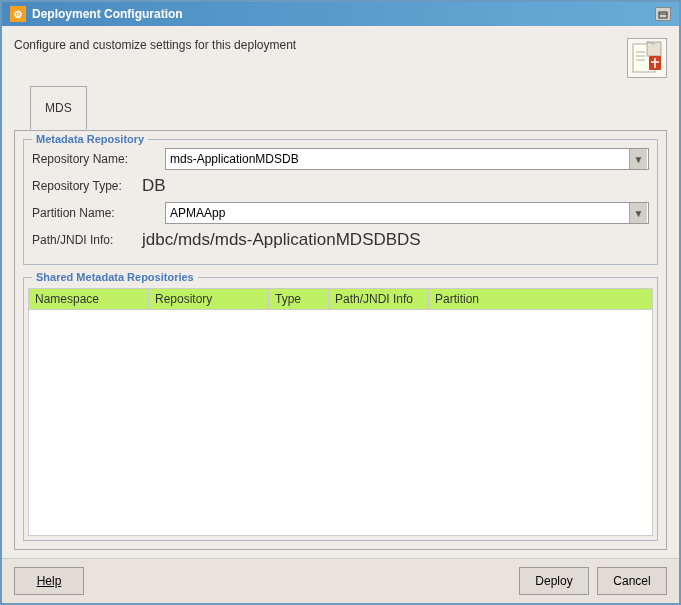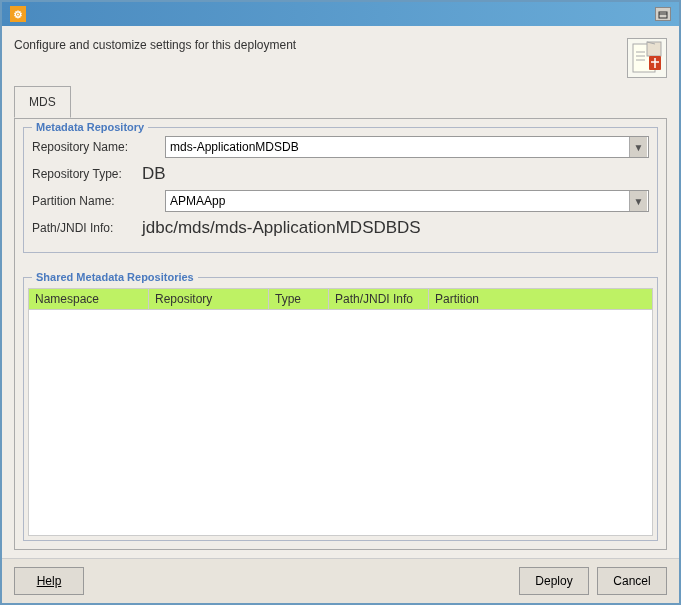--- a/index.html
+++ b/index.html
@@ -85,39 +85,39 @@
       justify-content: center;
     }
     .tab-bar {
       display: flex;
       margin-bottom: 0;
     }
     .tab {
       background: #e8e4dc;
       border: 1px solid #aaa;
       border-bottom: none;
-      padding: 8px 14px;
+      padding: 14px 14px;
       font-size: 12px;
       cursor: pointer;
       color: #333;
+      margin-left: 16px;
     }
     .tab.active {
       background: #f0ede8;
       border-bottom: 1px solid #f0ede8;
       font-weight: normal;
       z-index: 1;
     }
     .main-panel {
       border: 1px solid #aaa;
       background: #f0ede8;
       flex: 1;
       display: flex;
       flex-direction: column;
       padding: 8px;
-      gap: 12px;
     }
     .section-group {
       border: 1px solid #b0b8c8;
       padding: 8px;
       margin-bottom: 8px;
       position: relative;
     }
     .section-group-title {
       position: absolute;
       top: -7px;
@@ -251,20 +251,21 @@
     }
   </style>
 </head>
 <body>
 
 <div class="window">
 
   <div class="title-bar">
     <div class="title-bar-text">
       <span class="title-icon">⚙</span>
+      <span>Deployment Configuration</span>
     </div>
     <div class="title-controls">
       <div class="title-btn">
         <svg width="10" height="10" viewBox="0 0 10 10">
           <rect x="1" y="3" width="8" height="6" fill="none" stroke="#333" stroke-width="1"></rect>
           <line x1="1" y1="5" x2="9" y2="5" stroke="#333" stroke-width="1"></line>
         </svg>
       </div>
     </div>
   </div>

